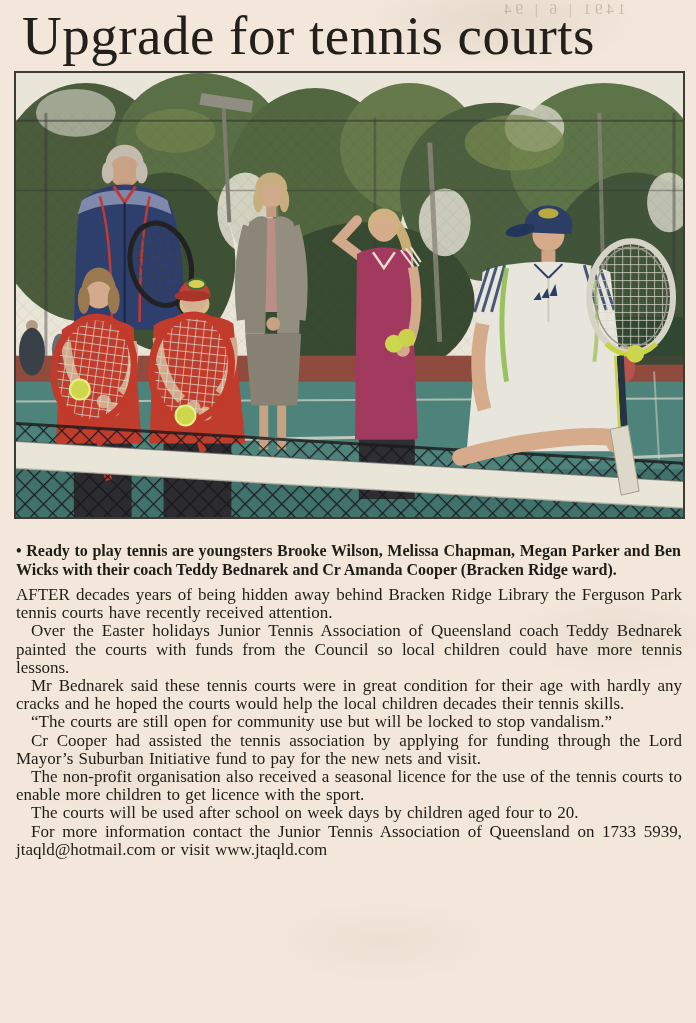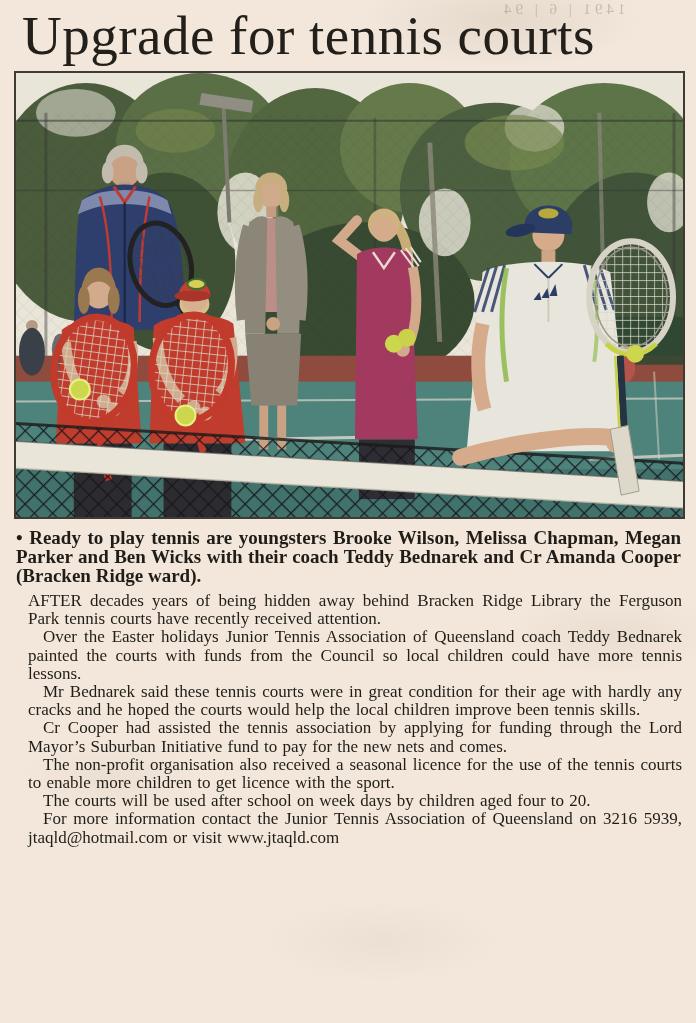--- a/index.html
+++ b/index.html
@@ -31,26 +31,26 @@
     color:#23201b;
   }
   figure.photo{
     margin:5px 0 0 14px;padding:0;
     width:667px;height:444px;
     border:2px solid #3e3b35;
     background:#e9e5d8;
   }
   figure.photo svg{display:block;}
   p.caption{
-    margin:9px 15px 0 16px;
-    font-weight:bold;font-size:19px;line-height:19px;
+    margin:22px 15px 0 16px;
+    font-weight:bold;font-size:16px;line-height:19px;
     text-align:justify;
   }
   .body-text{
-    margin:7px 14px 0 28px;
+    margin:7px 14px 0 16px;
     font-size:17px;line-height:18.2px;
     text-align:justify;word-spacing:1px;
   }
   .body-text p{margin:0;}
   .body-text p.ind{text-indent:15px;}
 </style>
 </head>
 <body>
 
 <div class="page">
@@ -274,20 +274,21 @@
         <polygon points="596,358 614,354 625,420 607,424" fill="#ddd8ca" stroke="#a39d8f" stroke-width="1"></polygon>
       </g>
     </svg>
   </figure>
 
   <p class="caption">• Ready to play tennis are youngsters Brooke Wilson, Melissa Chapman, Megan Parker and Ben Wicks with their coach Teddy Bednarek and Cr Amanda Cooper (Bracken Ridge ward).</p>
 
   <div class="body-text">
     <p>AFTER decades years of being hidden away behind Bracken Ridge Library the Ferguson Park tennis courts have recently received attention.</p>
     <p class="ind">Over the Easter holidays Junior Tennis Association of Queensland coach Teddy Bednarek painted the courts with funds from the Council so local children could have more tennis lessons.</p>
-    <p class="ind">Mr Bednarek said these tennis courts were in great condition for their age with hardly any cracks and he hoped the courts would help the local children improve been tennis skills.</p>
-    <p class="ind">Cr Cooper had assisted the tennis association by applying for funding through the Lord Mayor’s Suburban Initiative fund to pay for the new nets and comes.</p>
+    <p class="ind">Mr Bednarek said these tennis courts were in great condition for their age with hardly any cracks and he hoped the courts would help the local children decades their tennis skills.</p>
+    <p class="ind">“The courts are still open for community use but will be locked to stop vandalism.”</p>
+    <p class="ind">Cr Cooper had assisted the tennis association by applying for funding through the Lord Mayor’s Suburban Initiative fund to pay for the new nets and visit.</p>
     <p class="ind">The non-profit organisation also received a seasonal licence for the use of the tennis courts to enable more children to get licence with the sport.</p>
     <p class="ind">The courts will be used after school on week days by children aged four to 20.</p>
-    <p class="ind">For more information contact the Junior Tennis Association of Queensland on 3216 5939, jtaqld@hotmail.com or visit www.jtaqld.com</p>
+    <p class="ind">For more information contact the Junior Tennis Association of Queensland on 1733 5939, jtaqld@hotmail.com or visit www.jtaqld.com</p>
   </div>
 
 </div>
 
 </body></html>

